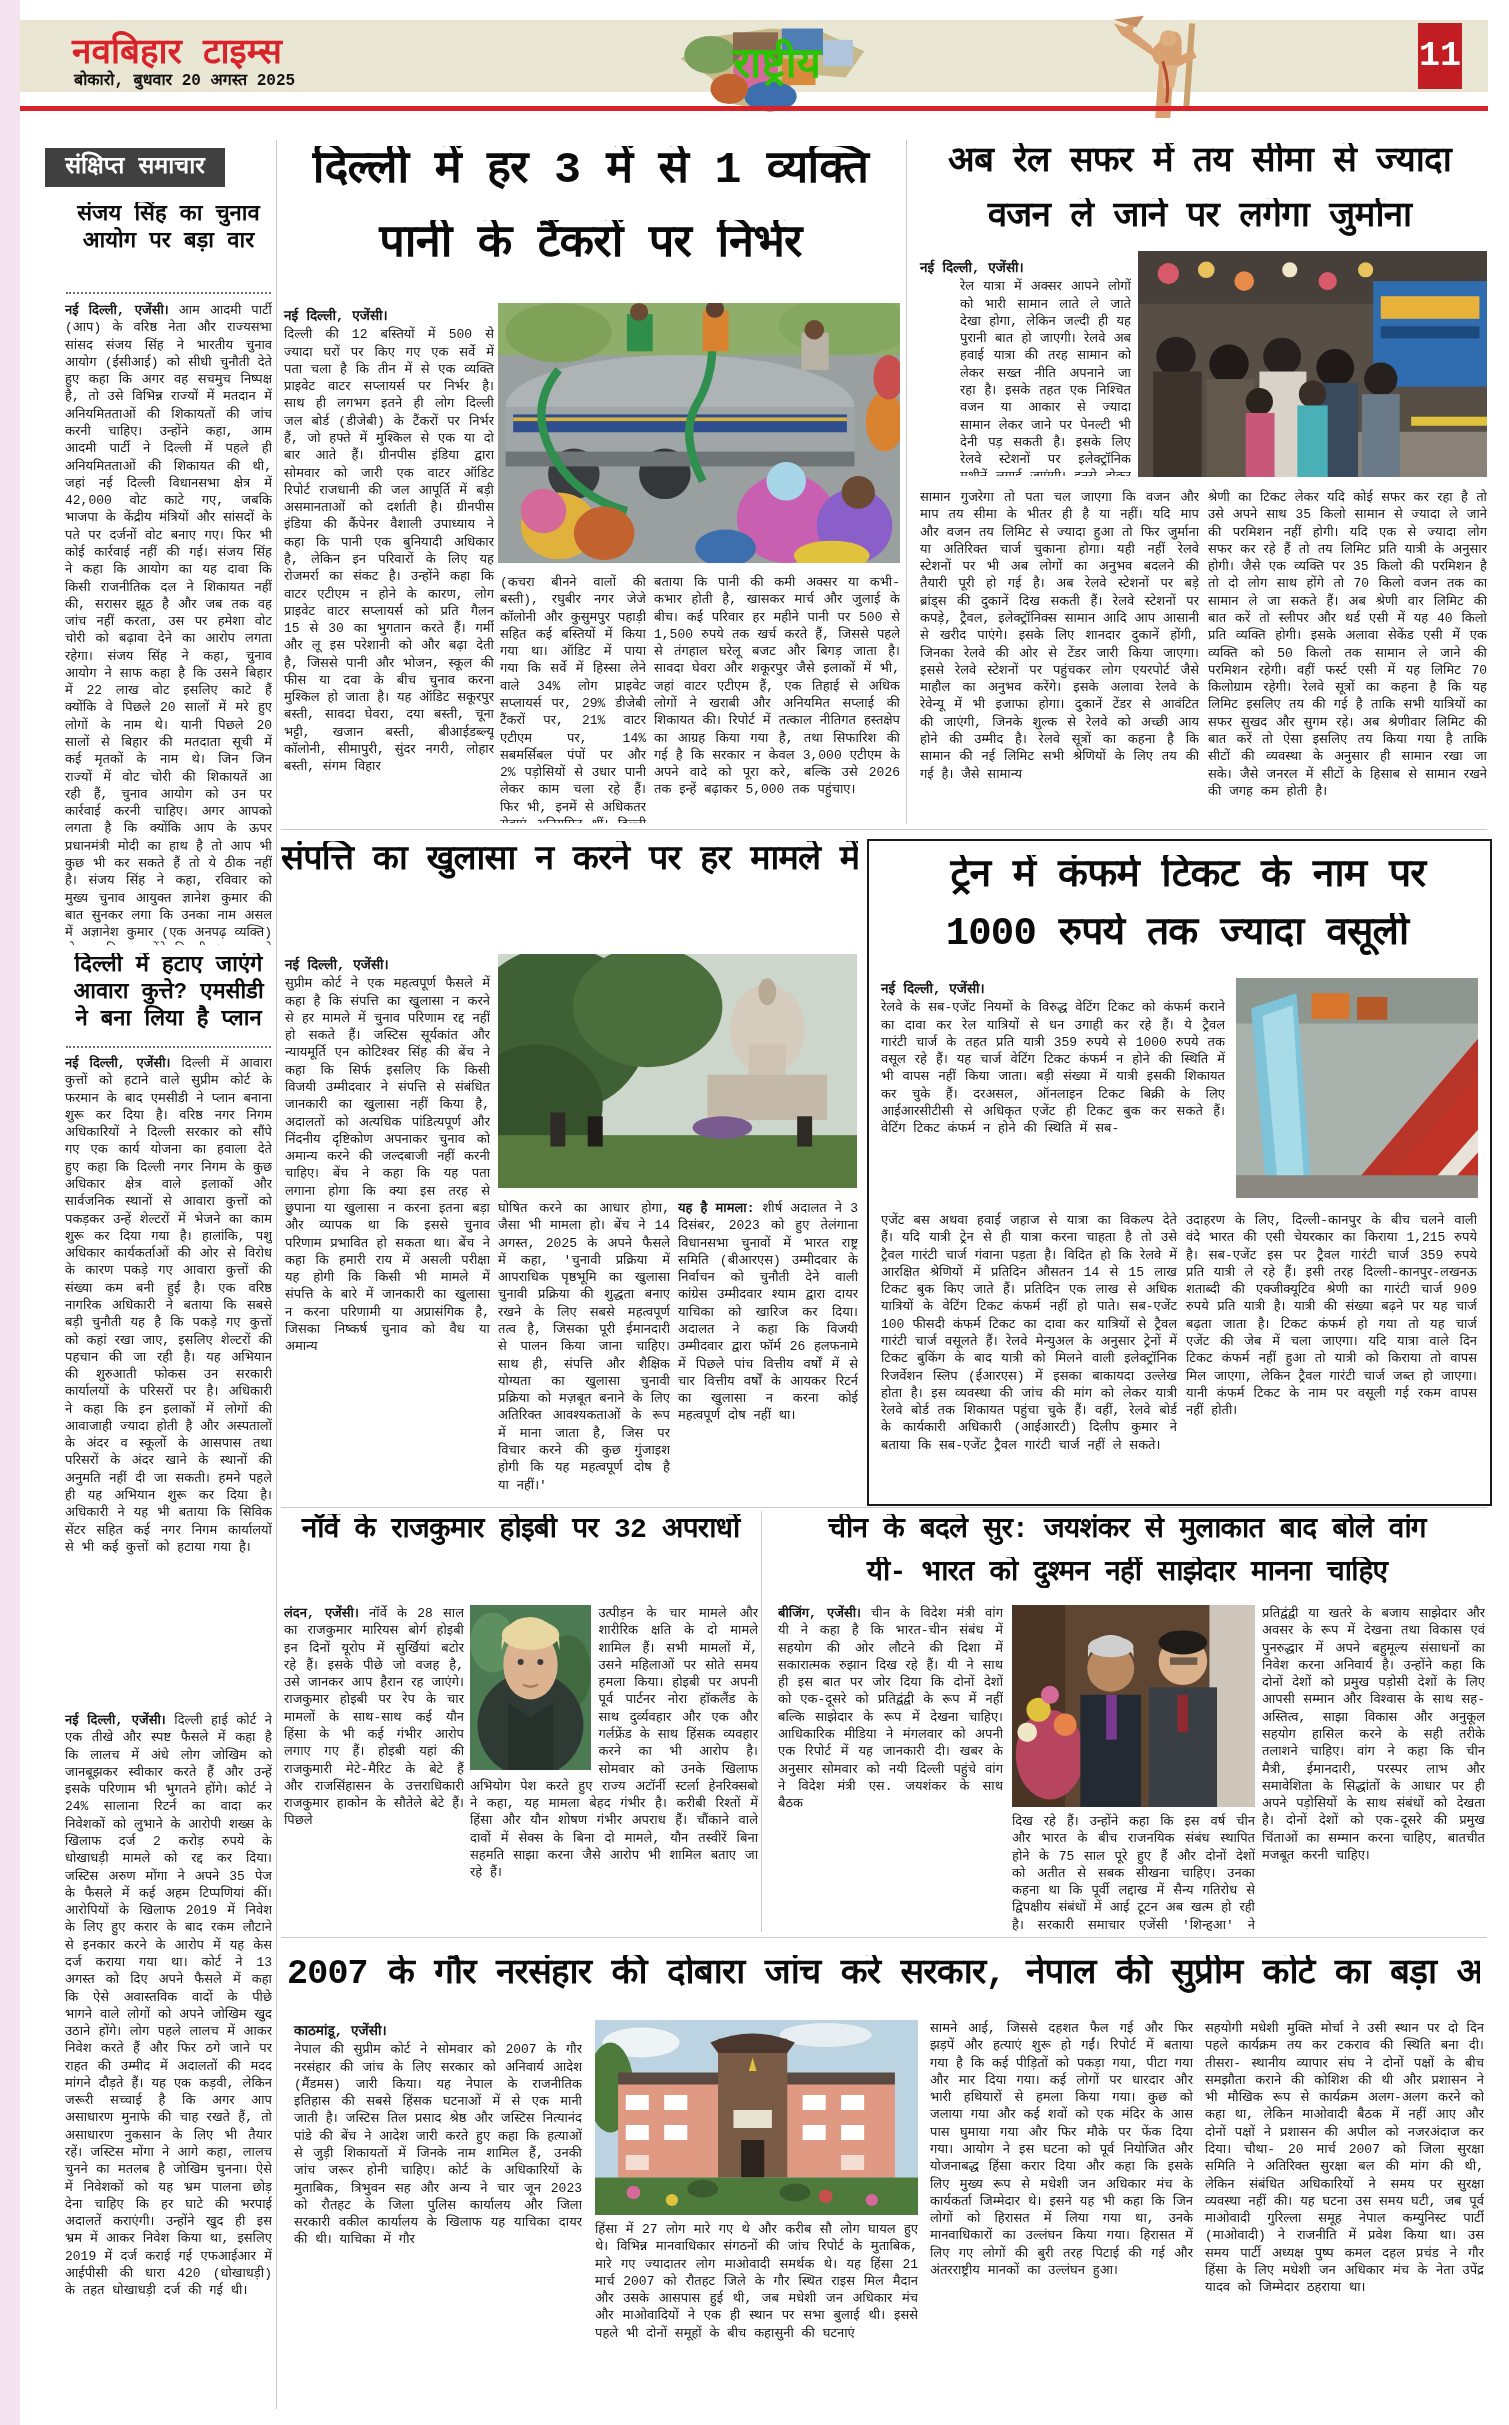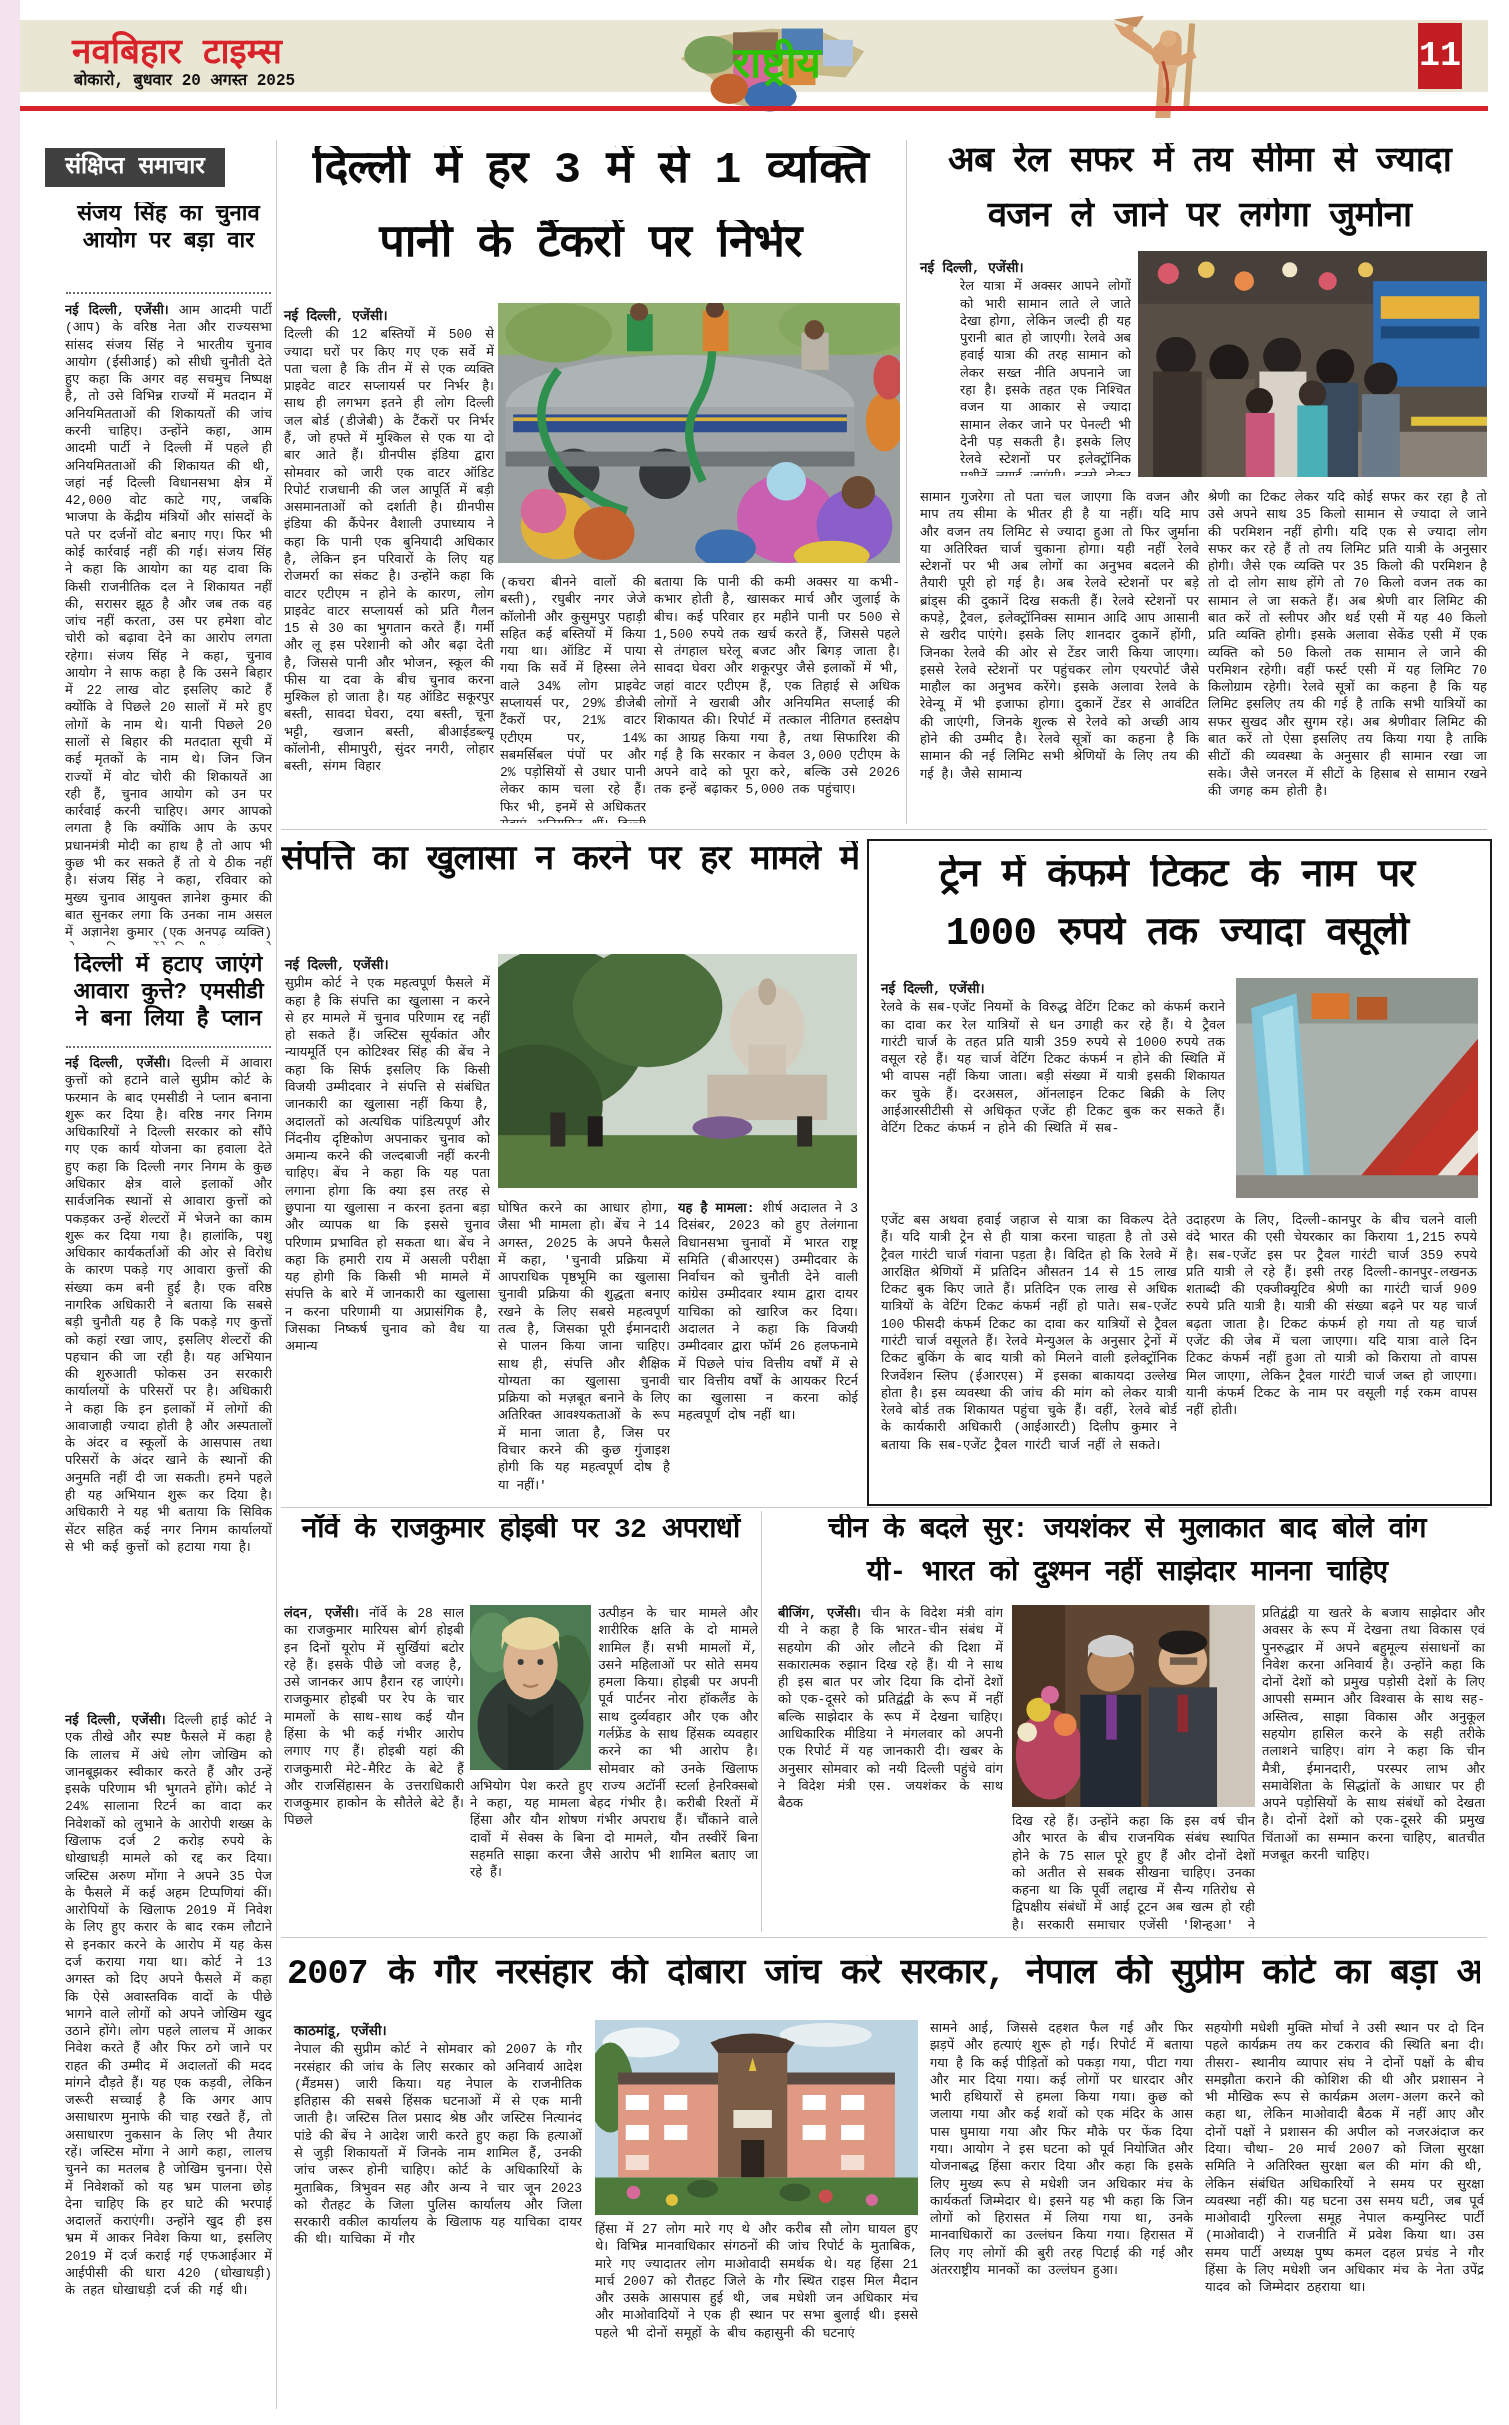--- a/index.html
+++ b/index.html
@@ -205,21 +205,21 @@
     </svg>
   </div>
 
   <div class="abs j" style="left:498px;top:1200px;width:172px;height:299px;">घोषित करने का आधार होगा, जैसा भी मामला हो। बेंच ने 14 अगस्त, 2025 के अपने फैसले में कहा, 'चुनावी प्रक्रिया में आपराधिक पृष्ठभूमि का खुलासा चुनावी प्रक्रिया की शुद्धता बनाए रखने के लिए सबसे महत्वपूर्ण तत्व है, जिसका पूरी ईमानदारी से पालन किया जाना चाहिए। साथ ही, संपत्ति और शैक्षिक योग्यता का खुलासा चुनावी प्रक्रिया को मज़बूत बनाने के लिए अतिरिक्त आवश्यकताओं के रूप में माना जाता है, जिस पर विचार करने की कुछ गुंजाइश होगी कि यह महत्वपूर्ण दोष है या नहीं।'</div>
   <div class="abs j" style="left:678px;top:1200px;width:180px;height:299px;">
     <b class="dl">यह है मामला:</b>
     <span>शीर्ष अदालत ने 3 दिसंबर, 2023 को हुए तेलंगाना विधानसभा चुनावों में भारत राष्ट्र समिति (बीआरएस) उम्मीदवार के निर्वाचन को चुनौती देने वाली कांग्रेस उम्मीदवार श्याम द्वारा दायर याचिका को खारिज कर दिया। अदालत ने कहा कि विजयी उम्मीदवार द्वारा फॉर्म 26 हलफनामे में पिछले पांच वित्तीय वर्षों में से चार वित्तीय वर्षों के आयकर रिटर्न का खुलासा न करना कोई महत्वपूर्ण दोष नहीं था।</span>
   </div>
 
   <div class="abs boxed" style="left:867px;top:839px;width:621px;height:663px;">
-    <div class="abs hl" style="left:0;top:13.6px;width:616px;font-size:39px;">ट्रेन में कंफर्म टिकट के नाम पर</div>
+    <div class="abs hl" style="left:0;top:13.6px;width:616px;font-size:39px;padding-left:11px;">ट्रेन में कंफर्म टिकट के नाम पर</div>
     <div class="abs hl" style="left:0;top:72px;width:616px;font-size:39px;">1000 रुपये तक ज्यादा वसूली</div>
 
     <div class="abs" style="left:12px;top:137px;width:344px;height:223px;">
       <div class="dlb">नई दिल्ली, एजेंसी।</div>
       <div class="j" style="height:201px;">रेलवे के सब-एजेंट नियमों के विरुद्ध वेटिंग टिकट को कंफर्म कराने का दावा कर रेल यात्रियों से धन उगाही कर रहे हैं। ये ट्रैवल गारंटी चार्ज के तहत प्रति यात्री 359 रुपये से 1000 रुपये तक वसूल रहे हैं। यह चार्ज वेटिंग टिकट कंफर्म न होने की स्थिति में भी वापस नहीं किया जाता। बड़ी संख्या में यात्री इसकी शिकायत कर चुके हैं। दरअसल, ऑनलाइन टिकट बिक्री के लिए आईआरसीटीसी से अधिकृत एजेंट ही टिकट बुक कर सकते हैं। वेटिंग टिकट कंफर्म न होने की स्थिति में सब-</div>
     </div>
 
     <div class="ph" style="left:367px;top:137px;width:242px;height:220px;">
       <svg viewBox="0 0 32 29" preserveAspectRatio="none">
         <rect width="32" height="29" fill="#aab2ae"></rect>

